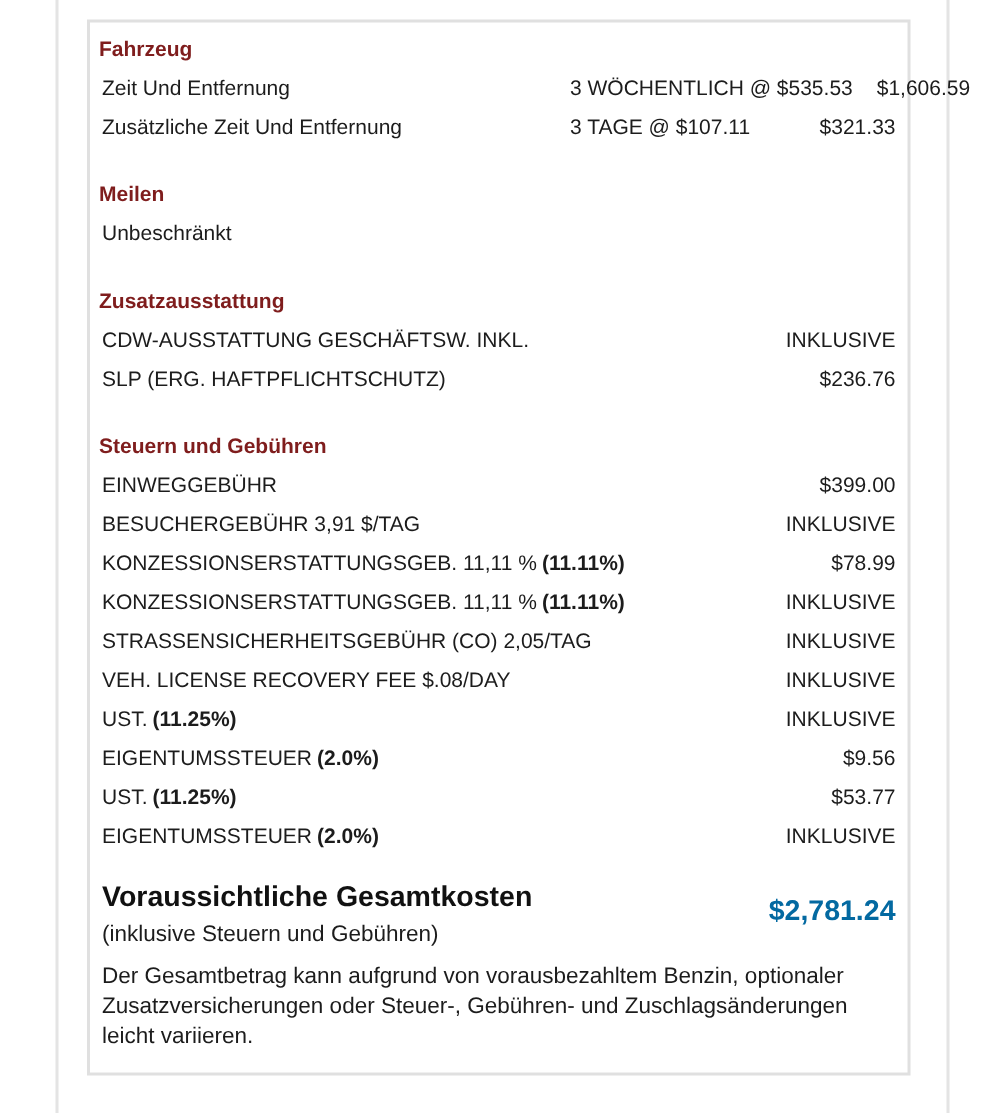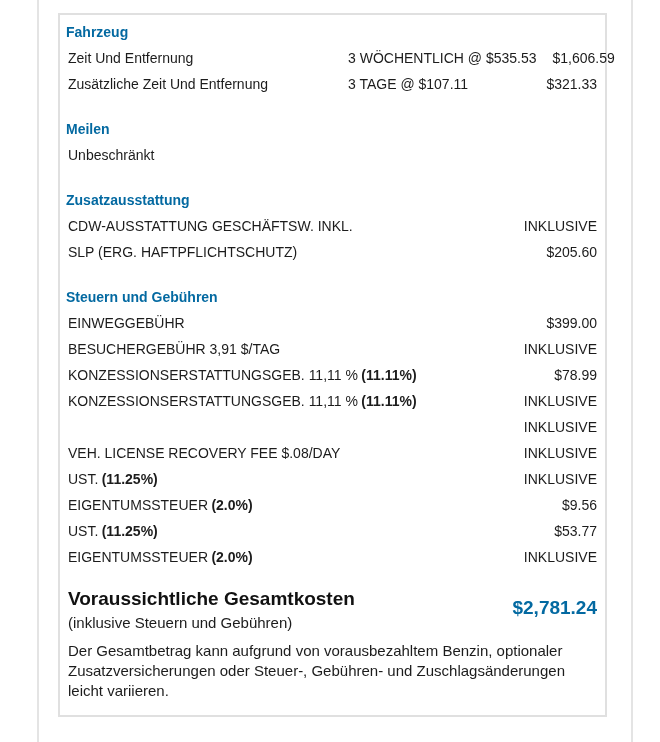--- a/index.html
+++ b/index.html
@@ -34,35 +34,35 @@
     border: 2px solid #e0e0e0;
     padding: 4px 8px 14px 6px;
     background: #ffffff;
   }
   .section { margin-top: 19px; }
   .section:first-child { margin-top: 0; }
   .section-title {
     font-size: 14px;
     font-weight: bold;
     line-height: 26px;
-    color: #0369a1;
+    color: #7f1d1d;
   }
   .row {
     display: flex;
     align-items: baseline;
     font-size: 14px;
     line-height: 26px;
     padding-left: 2px;
     gap: 16px;
   }
   .row .label { white-space: nowrap; }
   .row .label-bold { font-weight: bold; margin-left: 0.24em; white-space: nowrap; }
   .row.has-mid .label-wrap { flex: 0 0 264px; }
   .row .label-wrap { display: flex; min-width: 0; }
-  .row .mid { flex: 1 1 auto; white-space: nowrap; }
+  .row .mid { flex: 1 1 auto; white-space: nowrap; margin-left: 32px; }
   .row .amount {
     margin-left: auto;
     white-space: nowrap;
     text-align: right;
   }
   .total-block {
     margin-top: 16px;
     display: flex;
     align-items: flex-start;
     padding-left: 2px;
@@ -132,21 +132,21 @@
             <div class="row">
               <span class="label-wrap">
                 <span class="label">CDW-AUSSTATTUNG GESCHÄFTSW. INKL.</span>
               </span>
               <span class="amount">INKLUSIVE</span>
             </div>
             <div class="row">
               <span class="label-wrap">
                 <span class="label">SLP (ERG. HAFTPFLICHTSCHUTZ)</span>
               </span>
-              <span class="amount">$205.60</span>
+              <span class="amount">$236.76</span>
             </div>
           </div>
           <div class="section">
             <div class="section-title">Steuern und Gebühren</div>
             <div class="row">
               <span class="label-wrap">
                 <span class="label">EINWEGGEBÜHR</span>
               </span>
               <span class="amount">$399.00</span>
             </div>
@@ -164,20 +164,23 @@
               <span class="amount">$78.99</span>
             </div>
             <div class="row">
               <span class="label-wrap">
                 <span class="label">KONZESSIONSERSTATTUNGSGEB. 11,11 %</span>
                 <span class="label-bold">(11.11%)</span>
               </span>
               <span class="amount">INKLUSIVE</span>
             </div>
             <div class="row">
+              <span class="label-wrap">
+                <span class="label">STRASSENSICHERHEITSGEBÜHR (CO) 2,05/TAG</span>
+              </span>
               <span class="amount">INKLUSIVE</span>
             </div>
             <div class="row">
               <span class="label-wrap">
                 <span class="label">VEH. LICENSE RECOVERY FEE $.08/DAY</span>
               </span>
               <span class="amount">INKLUSIVE</span>
             </div>
             <div class="row">
               <span class="label-wrap">

